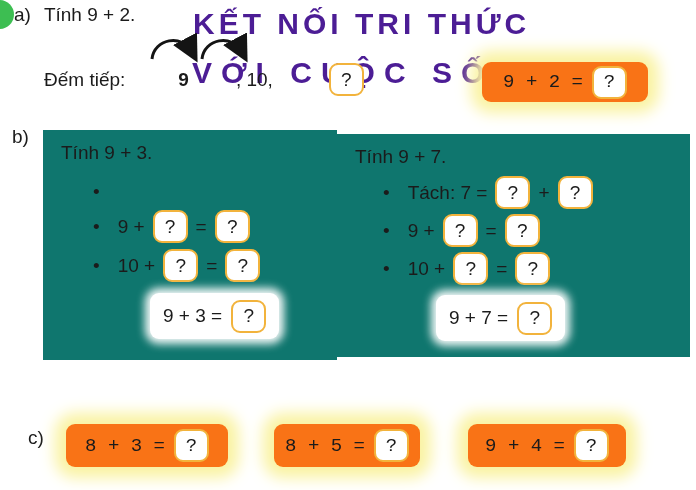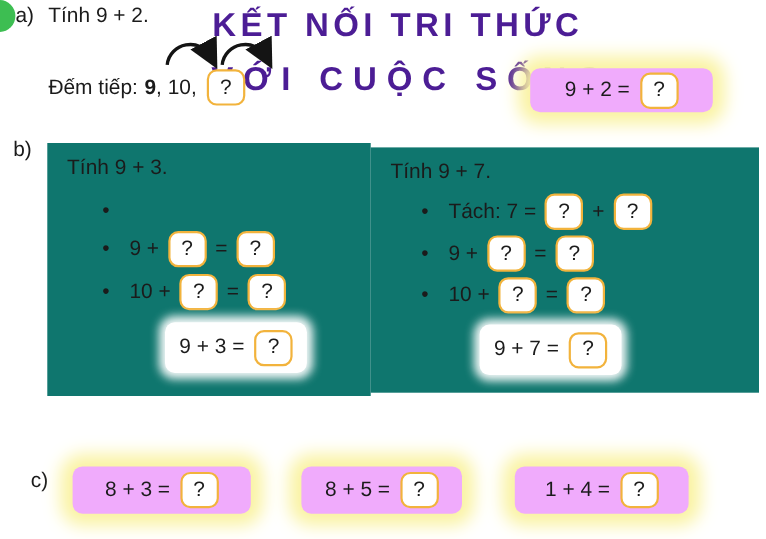--- a/index.html
+++ b/index.html
@@ -10,36 +10,36 @@
   }
   
   .wm { position:absolute; z-index:0; font-weight:700; color:#4c1d95; white-space:nowrap; }
   .wm1 { left:193px; top:7px;  font-size:30px; letter-spacing:4px; }
   .wm2 { left:192px; top:56px; font-size:30px; letter-spacing:9px; }
   
   .marker { position:absolute; left:-15px; top:0; width:29px; height:29px;
             border-radius:50%; background:#3dbe52; z-index:1; }
   .a-title { position:absolute; left:14px; top:4px; display:flex; gap:13px; z-index:1; }
   .arrows { position:absolute; left:146px; top:31px; z-index:1; }
-  .a-count { position:absolute; left:44px; top:63px; display:flex; align-items:center; z-index:1; }
+  .a-count { position:absolute; left:44px; top:63px; display:flex; align-items:center; z-index:1;gap:47px; }
   .a-count .lbl { margin-right:6px; }
   .a-count .bold9 { font-weight:700; }
   .a-count .rest { margin-right:9px; }
   
   .qbox {
     display:inline-flex; align-items:center; justify-content:center;
     min-width:35px; height:33px; box-sizing:border-box;
     background:#ffffff; border:2px solid #f2b33c; border-radius:9px;
     font-size:19px; color:#1b1b1b;
   }
   
   .glow {
-    position:absolute; z-index:1; background:#f0abfc; border-radius:9px;
+    position:absolute; z-index:1; background:#f97316; border-radius:9px;
     box-shadow:0 0 15px 11px #faf3a2;
-    display:flex; align-items:center; justify-content:center; gap:9px;
+    display:flex; align-items:center; justify-content:center; gap:9px;font-family:Liberation Mono, monospace;
   }
   .glow-a  { left:482px; top:62px;  width:166px; height:40px; }
   .glow-c1 { left:66px;  top:424px; width:162px; height:43px; }
   .glow-c2 { left:274px; top:424px; width:146px; height:43px;align-items:center; }
   .glow-c3 { left:468px; top:424px; width:158px; height:43px; }
   
   .b-label { position:absolute; left:12px; top:126px; z-index:1; }
   .panel { position:absolute; z-index:1; }
   .panel-left  { left:43px;  top:130px; width:294px; height:230px; background:#0f766e; }
   .panel-right { left:337px; top:134px; width:353px; height:223px; background:#0f766e; }
@@ -160,17 +160,17 @@
 
   <div class="glow glow-c1">
     <span>8 + 3 =</span>
     <span class="qbox">?</span>
   </div>
   <div class="glow glow-c2">
     <span>8 + 5 =</span>
     <span class="qbox">?</span>
   </div>
   <div class="glow glow-c3">
-    <span>1 + 4 =</span>
+    <span>9 + 4 =</span>
     <span class="qbox">?</span>
   </div>
 
 </div>
 
 </body></html>

